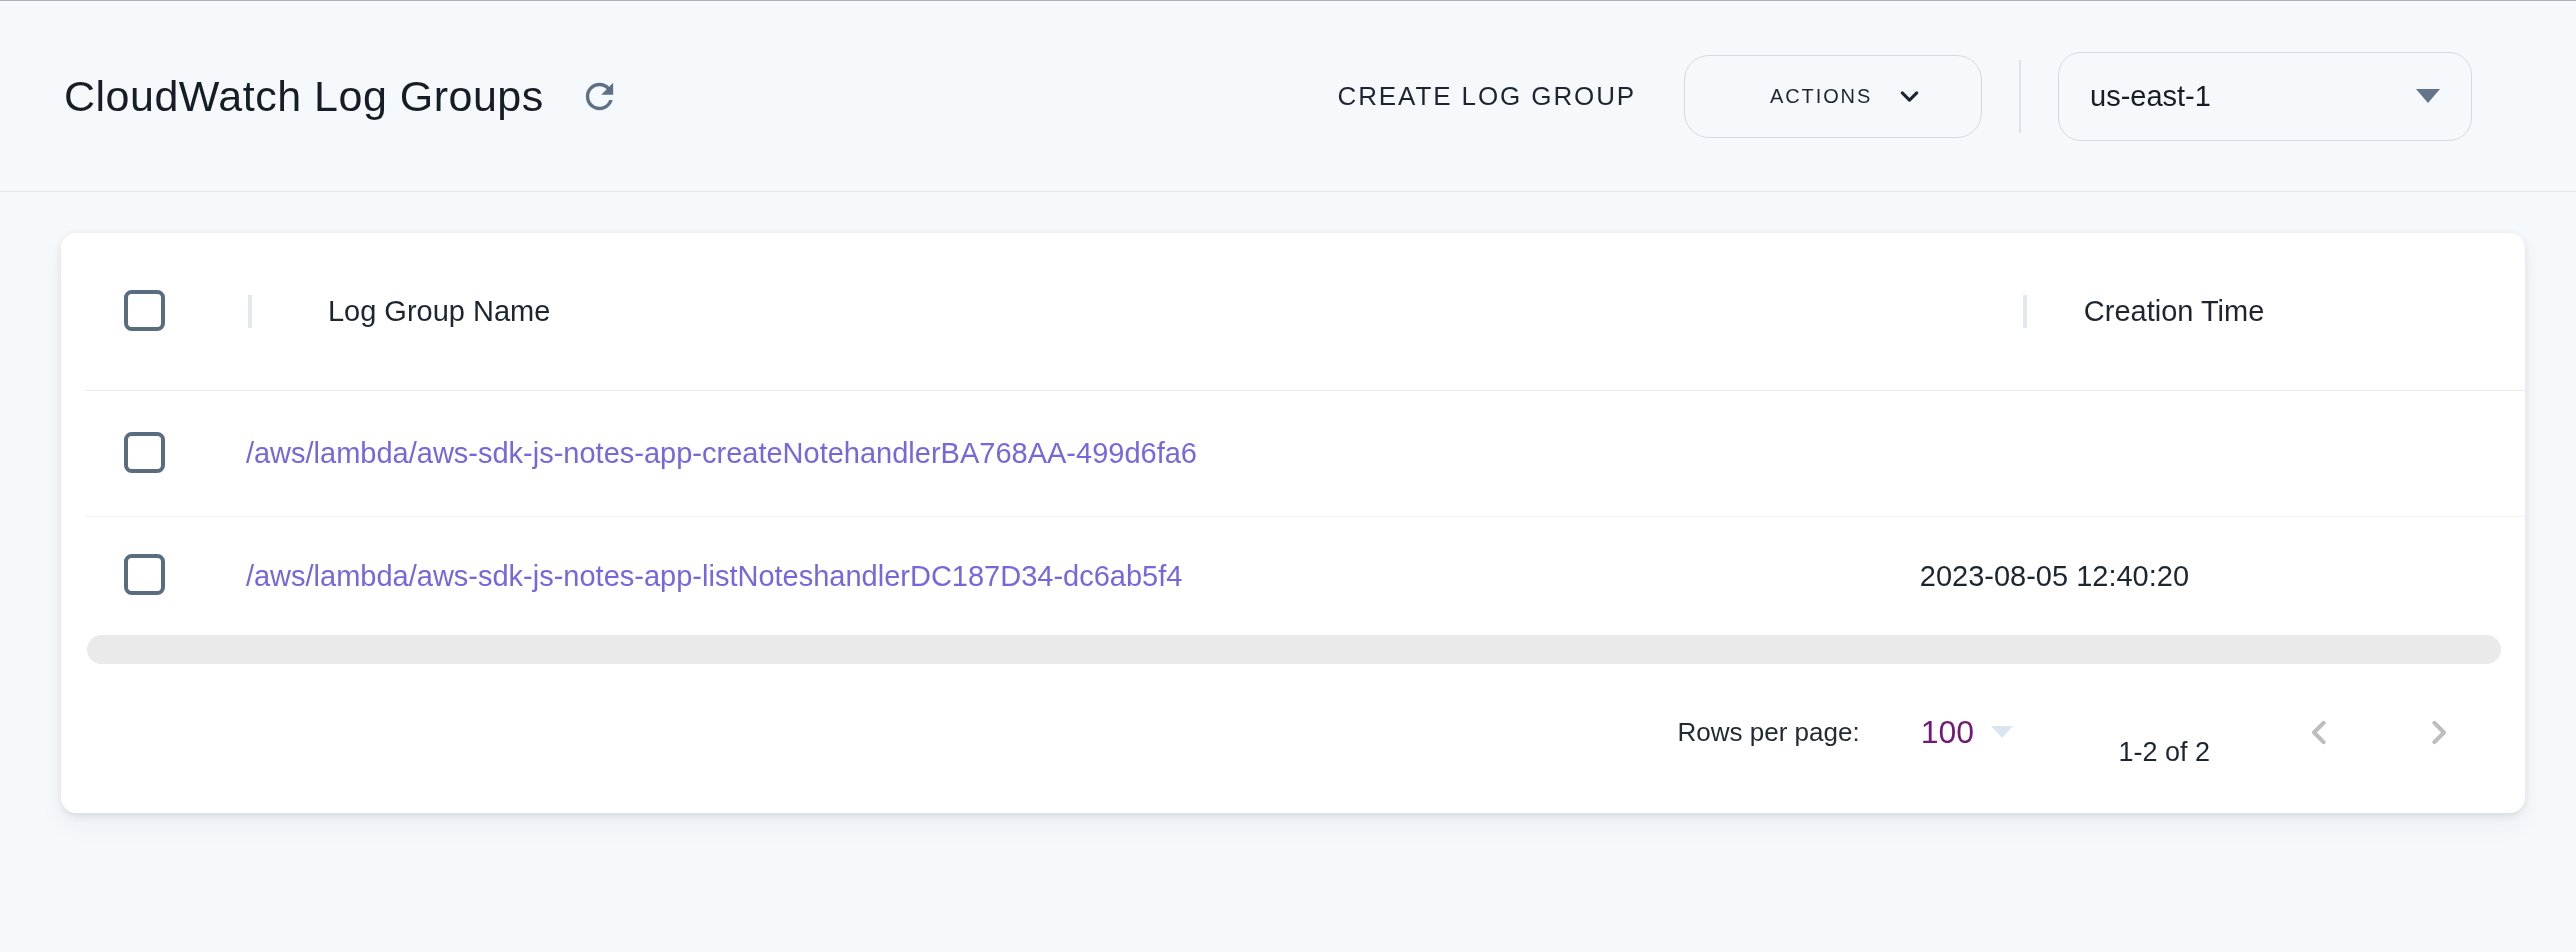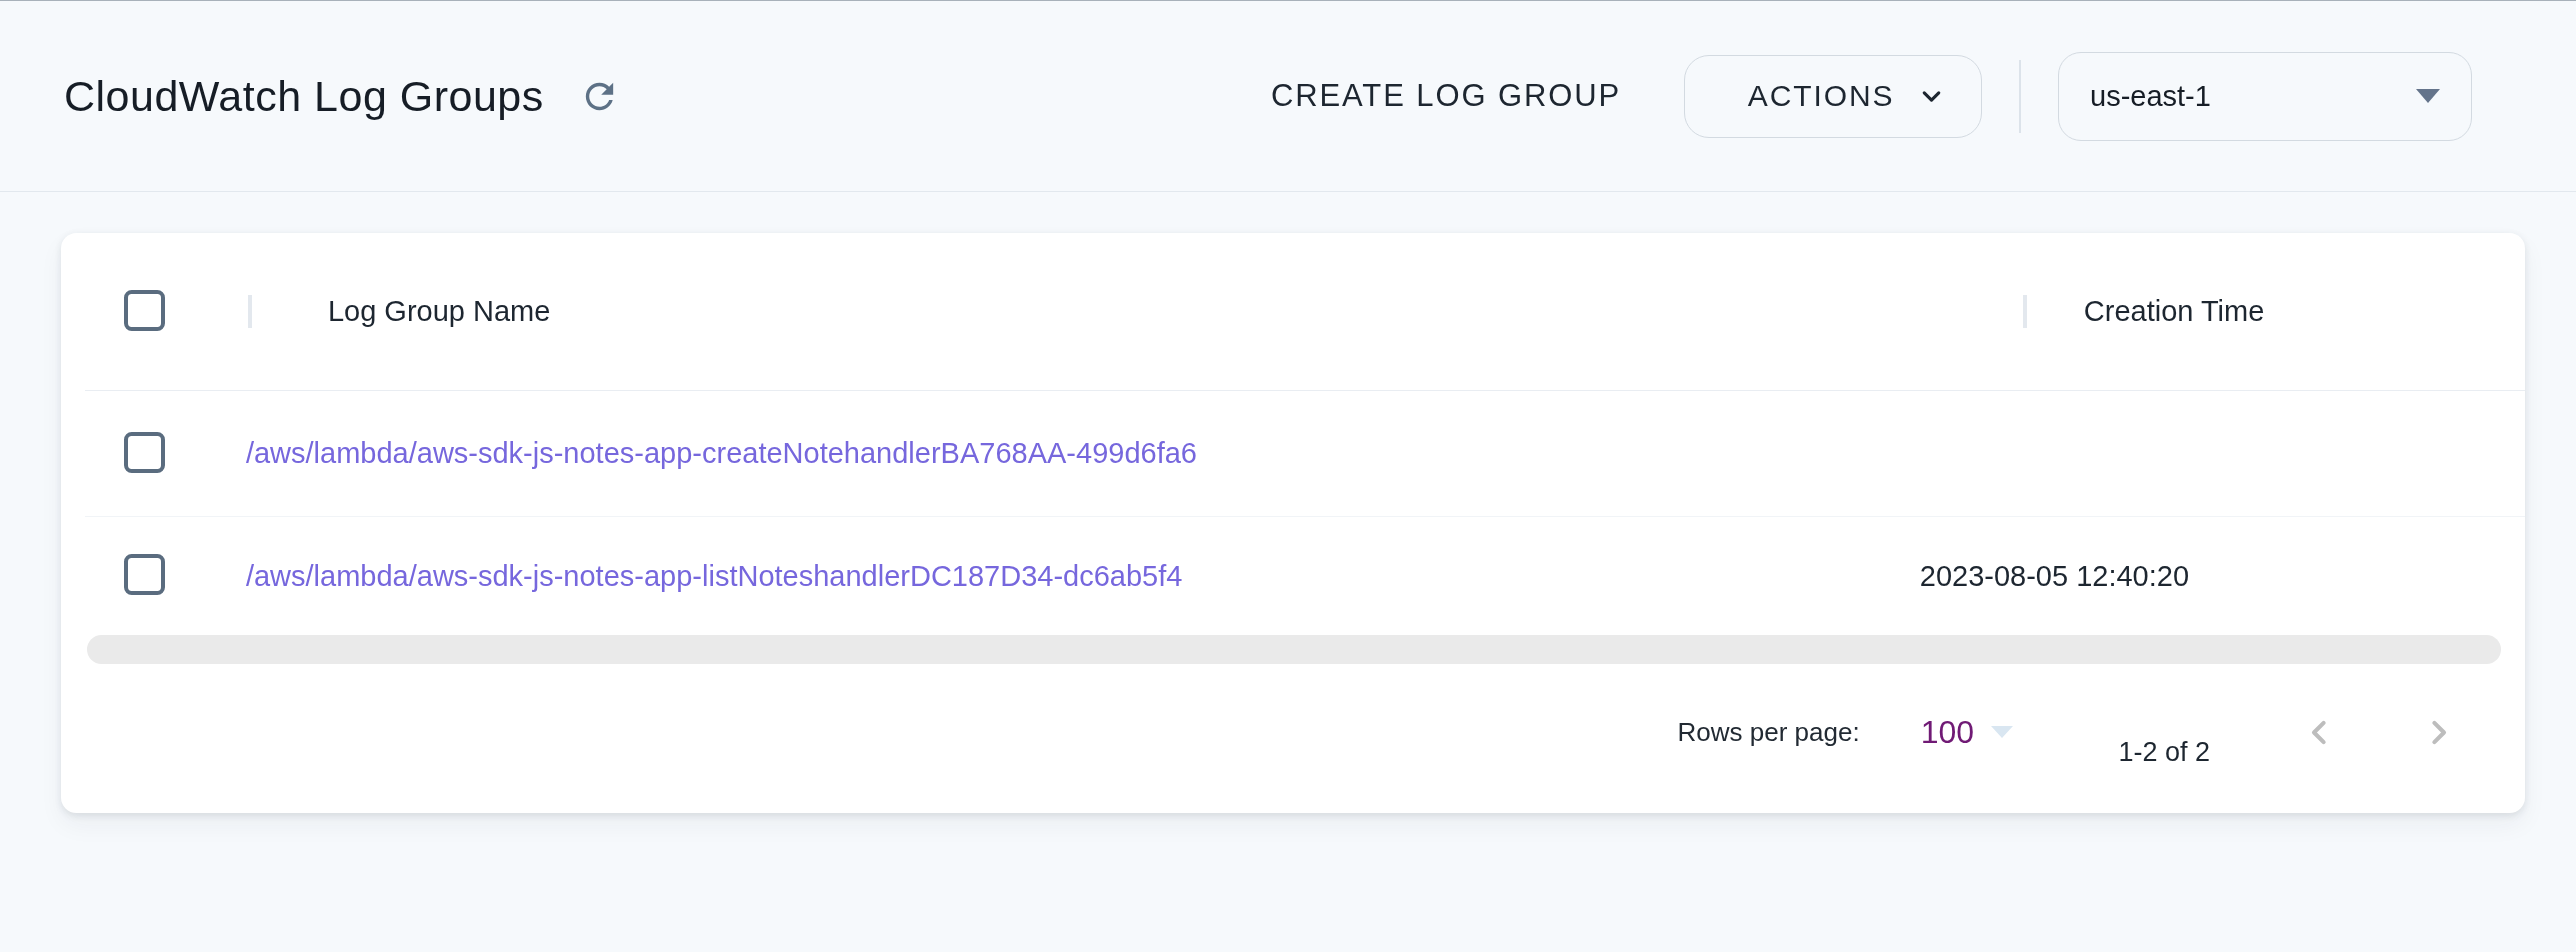--- a/index.html
+++ b/index.html
@@ -23,29 +23,29 @@
   .page-title { font-size: 43px; font-weight: 400; color: #161d26; letter-spacing: 0.5px; }
   .refresh-btn {
     margin-left: 33px; width: 46px; height: 46px;
     display: flex; align-items: center; justify-content: center;
     background: none; border: none; cursor: pointer; padding: 0;
   }
   .refresh-btn svg { width: 41px; height: 41px; fill: #5d7186; }
   .spacer { flex: 1; }
   .create-btn {
     background: none; border: none; cursor: pointer;
-    font-family: inherit; font-size: 31px; font-weight: 500;
+    font-family: inherit; font-size: 26px; font-weight: 500;
     letter-spacing: 1.9px; color: #1d2630; padding: 0;
   }
   .actions-btn {
-    margin-left: 63px; width: 298px; height: 83px;
+    margin-left: 48px; width: 298px; height: 83px;
     border: 1.9px solid #d3dae1; border-radius: 25px;
     background: transparent; cursor: pointer;
     display: flex; align-items: center; justify-content: center; gap: 23px;
-    font-family: inherit; font-size: 30px; font-weight: 500;
+    font-family: inherit; font-size: 20px; font-weight: 500;
     letter-spacing: 1.9px; color: #1d2630; padding-left: 34px;
   }
   .actions-btn svg { width: 29px; height: 29px; stroke: #1d2630; fill: none; stroke-width: 2.6; }
   .hdr-divider { width: 1.9px; height: 73px; background: #dce3ea; margin: 0 37px; }
   .region-select {
     width: 414px; height: 89px;
     border: 1.9px solid #d3dae1; border-radius: 23px;
     background: transparent; cursor: pointer;
     display: flex; align-items: center; justify-content: space-between;
     padding: 0 31px;

